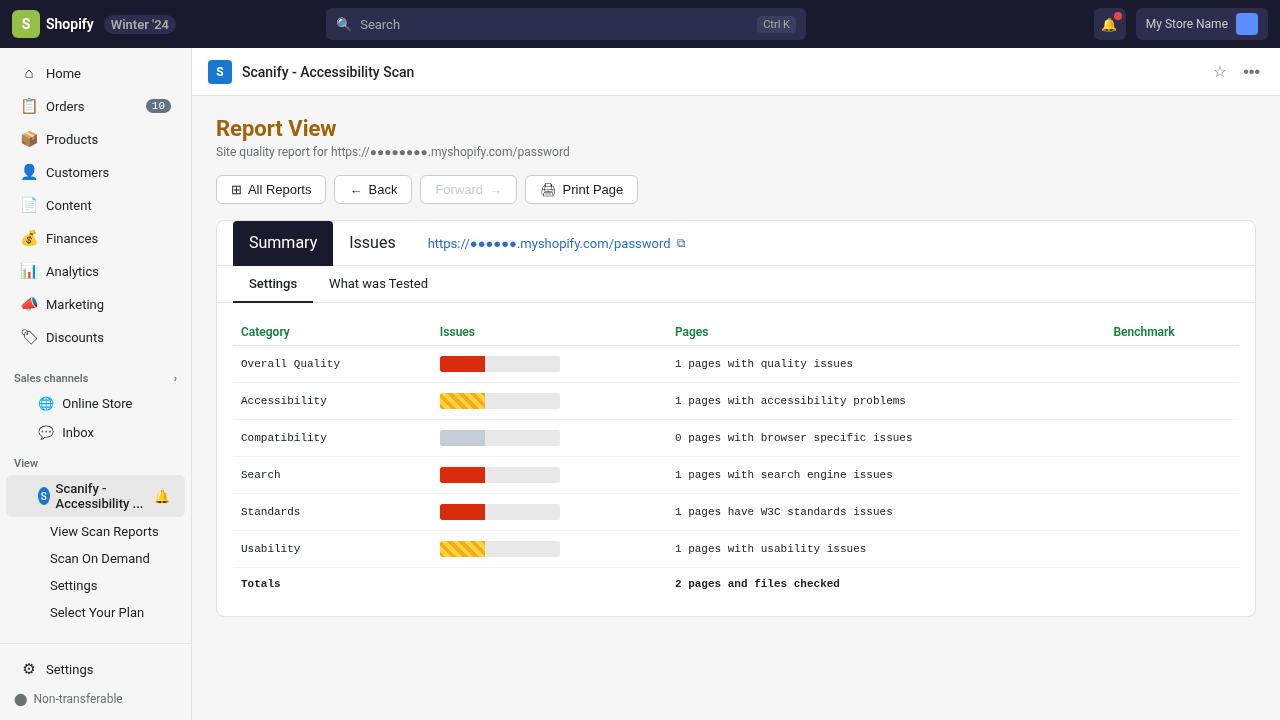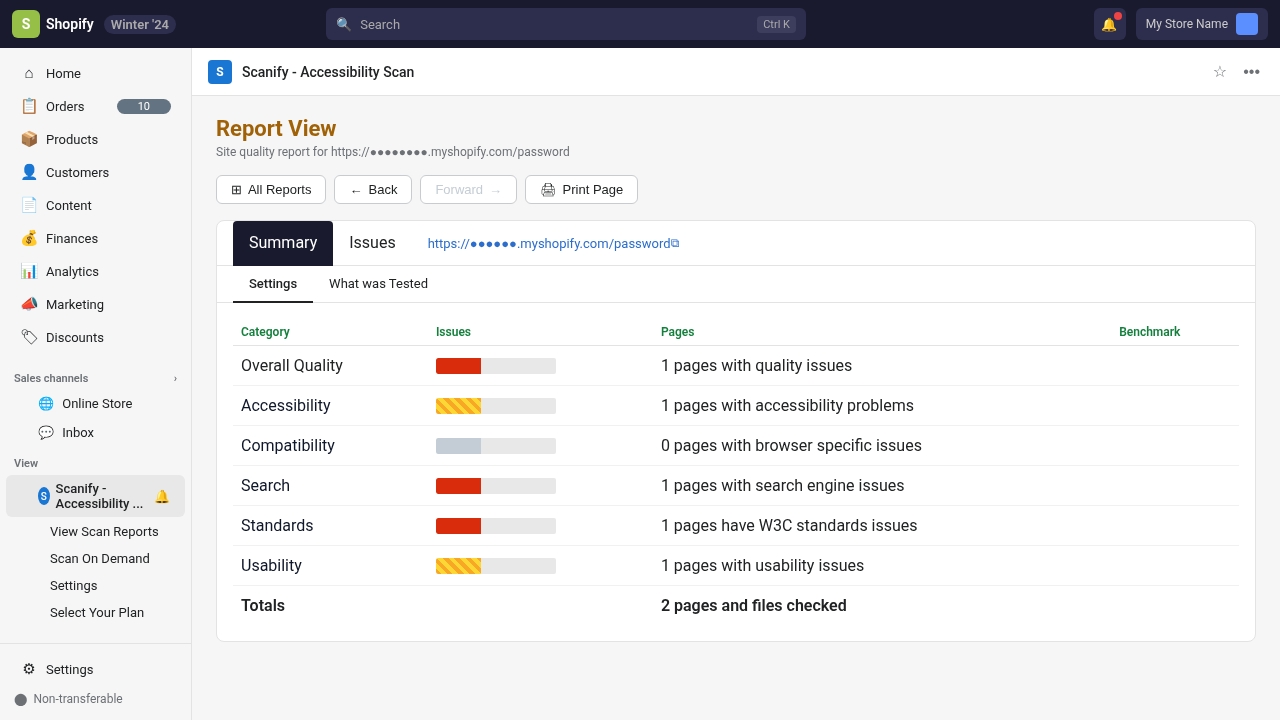--- a/index.html
+++ b/index.html
@@ -133,22 +133,23 @@
       color: #202223;
       font-size: 13px;
       position: relative;
     }
     .nav-item .nav-icon { width: 18px; text-align: center; font-size: 15px; }
     .nav-badge {
       margin-left: auto;
       background: #637381;
       color: white;
       font-size: 11px;
-      padding: 1px 21px;
+      padding: 1px 6px;
       border-radius: 10px;
+      font-family: Liberation Mono, monospace;
     }
 
     .sidebar-section-label {
       font-size: 11px;
       color: #6d7175;
       font-weight: 600;
       padding: 10px 14px 4px;
       display: flex;
       align-items: center;
       justify-content: space-between;
@@ -313,20 +314,21 @@
       border-radius: 4px 4px 0 0;
       border-bottom: 2px solid #1a1a2e;
     }
     .card-tab-url {
       padding: 8px 16px;
       color: #2c6ecb;
       font-size: 13px;
       cursor: pointer;
       display: flex;
       align-items: center;
+      gap: 6px;
       text-decoration: none;
     }
 
     
     .card-sub-tabs {
       display: flex;
       border-bottom: 1px solid #e3e3e3;
       padding: 0 16px;
     }
     .card-sub-tab {
@@ -354,23 +356,24 @@
     .issues-table th {
       text-align: left;
       padding: 6px 8px;
       font-size: 12px;
       font-weight: 600;
       color: #15803d;
       border-bottom: 1px solid #e3e3e3;
     }
     .issues-table td {
       padding: 10px 8px;
-      font-size: 16px;
+      font-size: 11px;
       vertical-align: middle;
       border-bottom: 1px solid #f1f1f1;
+      font-family: Liberation Mono, monospace;
     }
     .issues-table tr:last-child td { border-bottom: none; }
 
     .category-link {
       color: #0f172a;
       text-decoration: none;
       cursor: pointer;
     }
 
     

